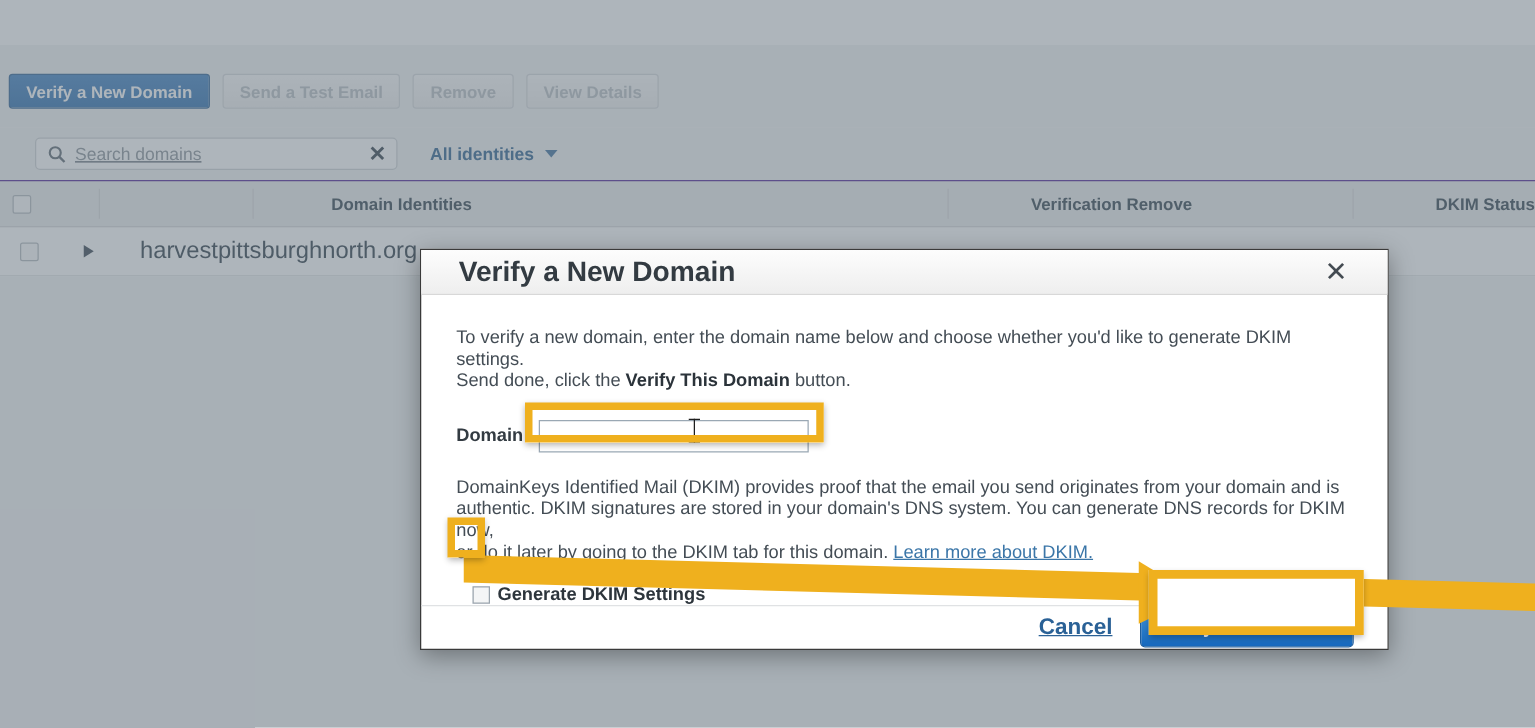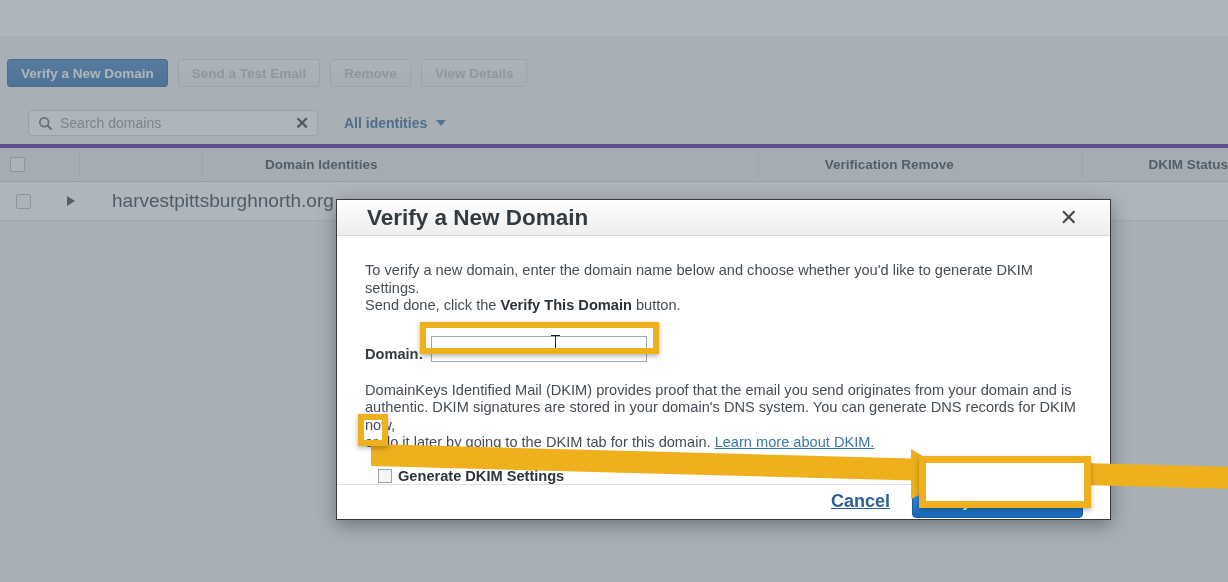--- a/index.html
+++ b/index.html
@@ -81,21 +81,21 @@
     border: 1px solid #cfd3d6;
     border-radius: 4px;
     display: flex; align-items: center;
   }
   .search-icon { margin-left: 9px; display: flex; }
   .search-input {
     flex: 1; border: none; outline: none;
     font-family: "Liberation Sans", sans-serif;
     font-size: 14px; color: #3b4category;
     color: #4a5560;
-    margin-left: 7px; background: transparent;
+    margin-left: 7px; background: transparent; text-decoration: underline;
   }
   .search-input::placeholder { color: #8a9299; }
   .search-clear {
     display: flex; align-items: center; justify-content: center;
     width: 26px; height: 26px; margin-right: 2px;
     font-size: 17px; color: #2f3c48; font-weight: bold;
   }
   .filter-link {
     margin-left: 26px;
     display: flex; align-items: center; gap: 9px;
@@ -105,21 +105,21 @@
     width: 0; height: 0;
     border-left: 5px solid transparent;
     border-right: 5px solid transparent;
     border-top: 6px solid #3b6e9c;
   }
 
   
   .table-head {
     position: absolute; left: 0; top: 144px; width: 1228px; height: 38px;
     background: #eceded;
-    border-top: 4px solid #4c1d95;
+    border-top: 1px solid #4c1d95;
     border-bottom: 1px solid #cfd1d2;
     display: flex; align-items: center; gap: 44px;
   }
   .cb {
     width: 15px; height: 15px;
     border: 1px solid #b2b8bd;
     border-radius: 2px;
     background: #fbfbfb;
     flex: none;
   }
@@ -183,21 +183,21 @@
     flex: 1; padding: 26px 30px 0 28px;
     position: relative;
   }
   .p {
     font-size: 14.6px; color: #444d55; line-height: 17.5px;
   }
   .p b { color: #2b333a; }
   .lnk { color: #3b76a8; }
 
   .domain-row {
-    display: flex; align-items: flex-end;
+    display: flex; align-items: center;
     margin-top: 21px; height: 26px;
   }
   .domain-label {
     font-size: 14.6px; font-weight: bold; color: #333b42;
     margin-right: 8px;
   }
   .domain-input {
     width: 216px; height: 26px;
     border: 1px solid #9aa8b4;
     background: #ffffff;

